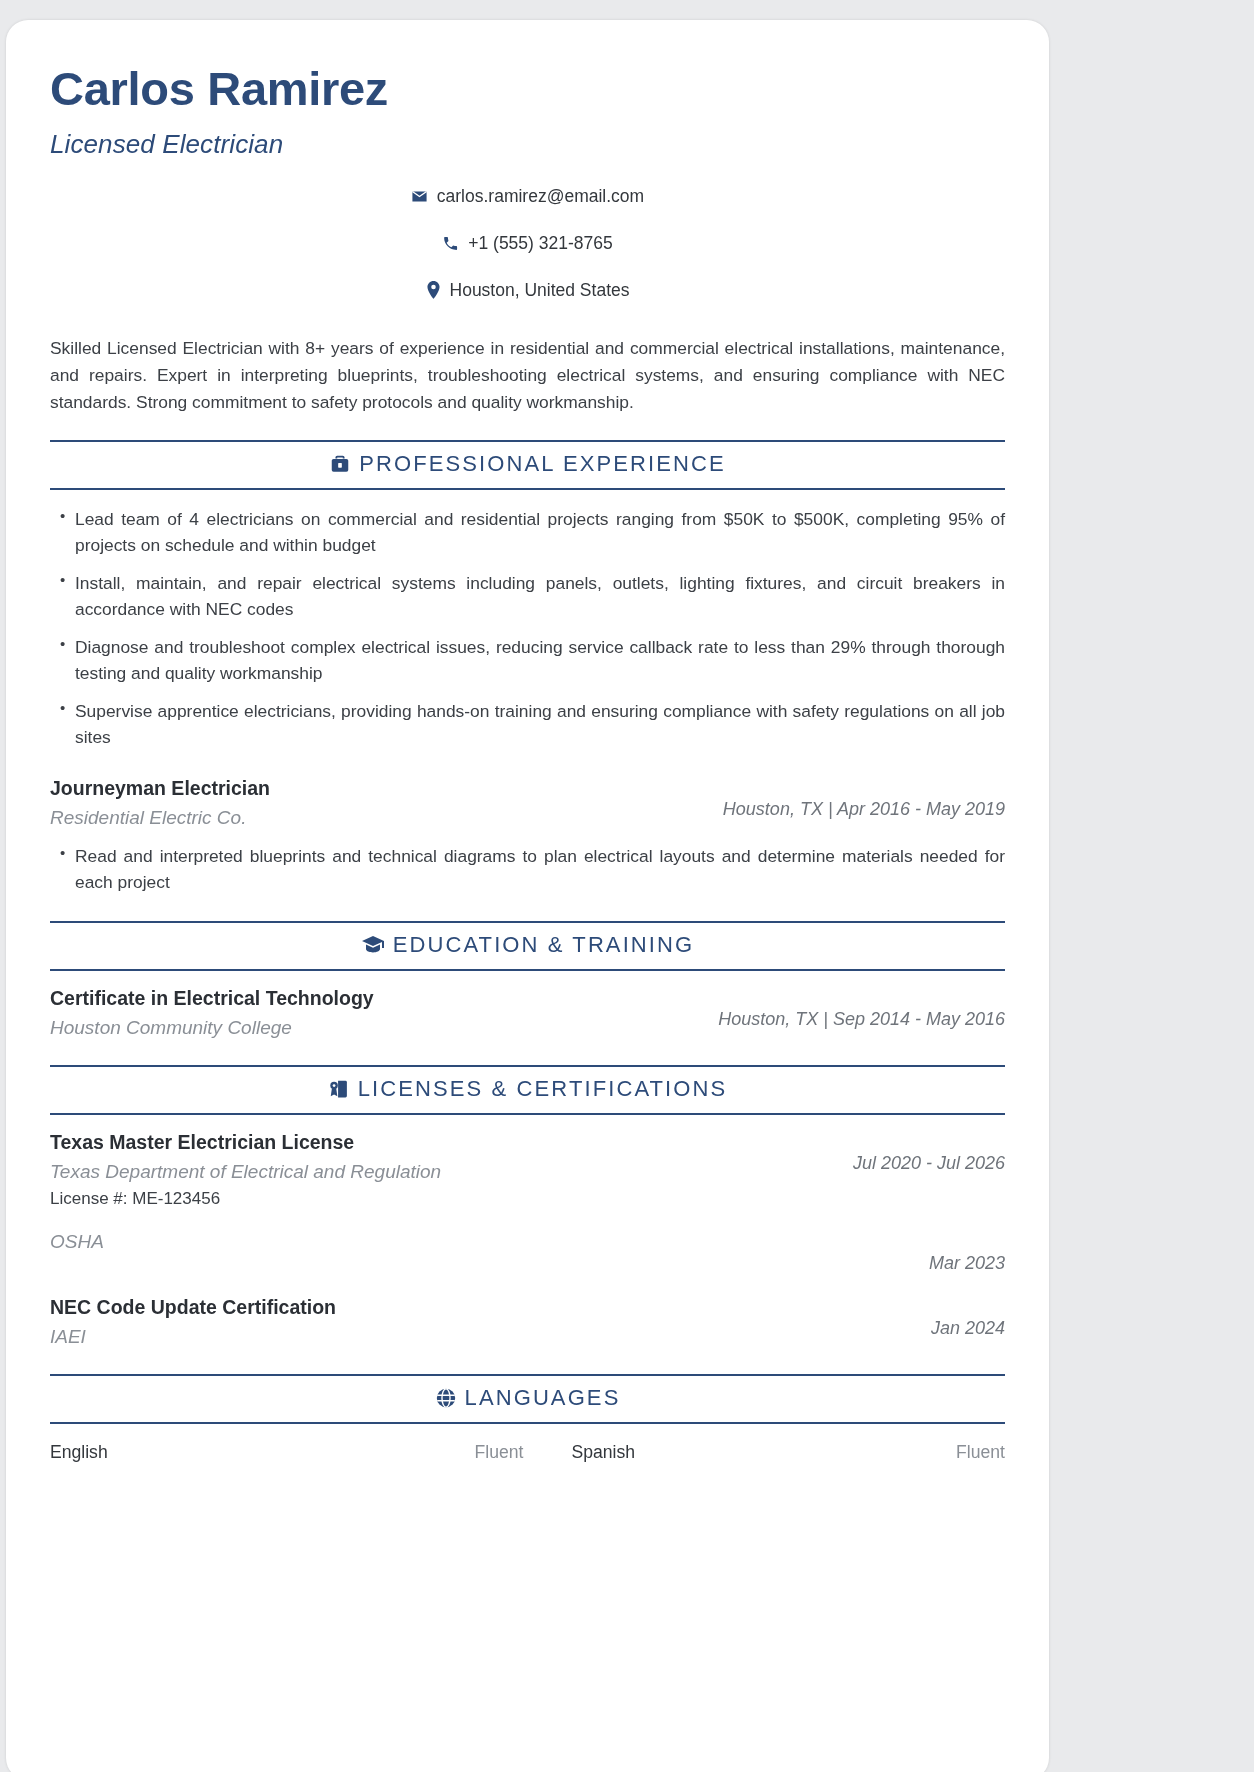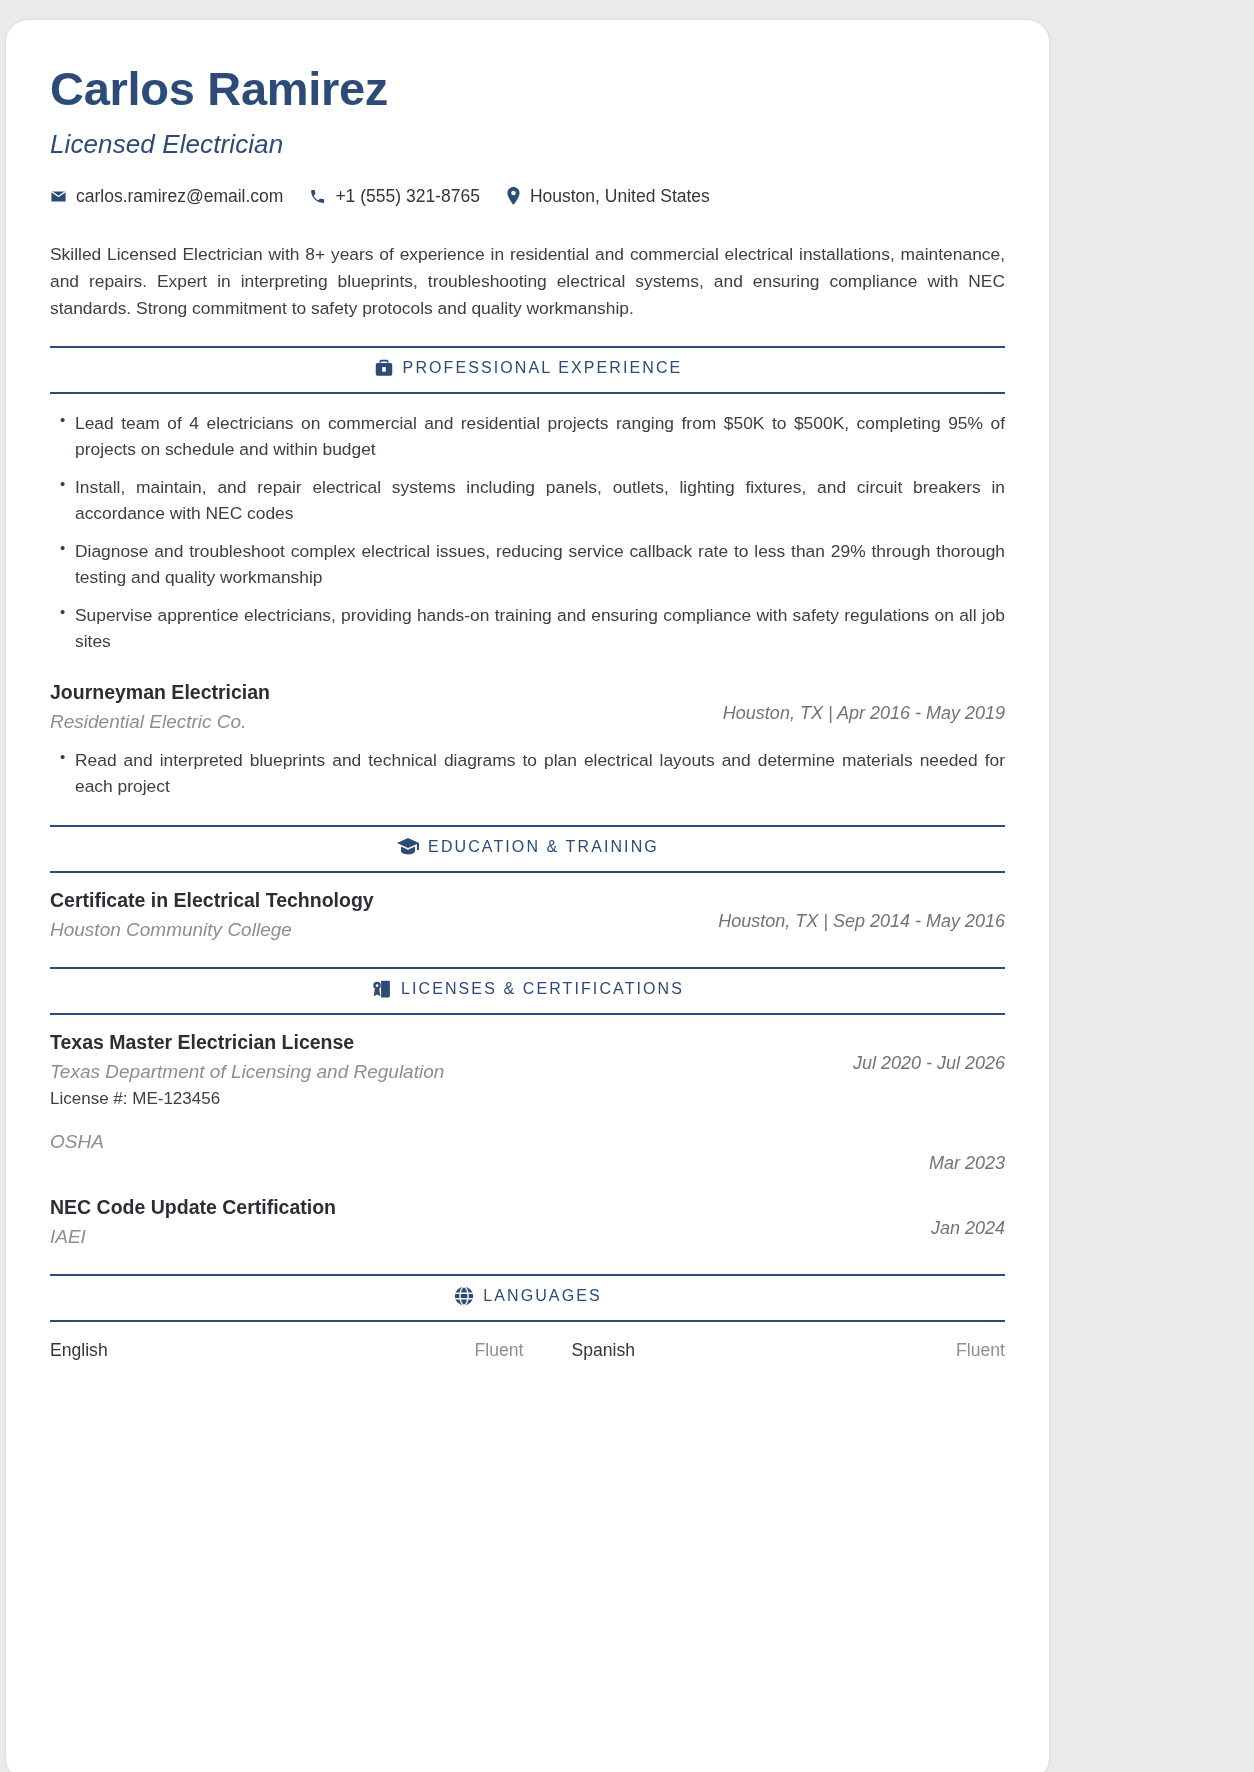--- a/index.html
+++ b/index.html
@@ -41,20 +41,21 @@
     font-style: italic;
     color: #2d4b79;
     margin-bottom: 26px;
     letter-spacing: 0.1px;
   }
   .contact-row {
     display: flex;
     align-items: center;
     gap: 26px;
     margin-bottom: 34px;
+    flex-direction: column;
   }
   .contact-item {
     display: flex;
     align-items: center;
     gap: 9px;
     font-size: 17.5px;
     color: #33373c;
   }
   .contact-item .ic {
     display: inline-flex;
@@ -81,21 +82,21 @@
     border-top: 2.2px solid #2d4b79;
     border-bottom: 2.2px solid #2d4b79;
     padding: 9px 0 9px 0;
     text-align: center;
     margin-bottom: 16px;
   }
   .sec-head .title {
     display: inline-flex;
     align-items: center;
     gap: 8px;
-    font-size: 16px;
+    font-size: 22px;
     color: #2d4b79;
     letter-spacing: 2.1px;
     font-weight: 500;
   }
   .sec-head .title svg { display: block; }
 
   
   .entry { margin-bottom: 10px; }
   .entry-grid {
     display: flex;
@@ -299,21 +300,21 @@
             </svg>
           </span>
           <span>LICENSES &amp; CERTIFICATIONS</span>
         </span>
       </div>
 
       <div class="entry lic-entry">
         <div class="entry-grid">
           <div class="entry-left">
             <div class="entry-title">Texas Master Electrician License</div>
-            <div class="entry-sub">Texas Department of Licensing and Regulation</div>
+            <div class="entry-sub">Texas Department of Electrical and Regulation</div>
             <div class="entry-extra">License #: ME-123456</div>
           </div>
           <div class="entry-right">Jul 2020 - Jul 2026</div>
         </div>
       </div>
 
       <div class="entry lic-entry">
         <div class="entry-grid">
           <div class="entry-left">
             <div class="entry-sub">OSHA</div>

